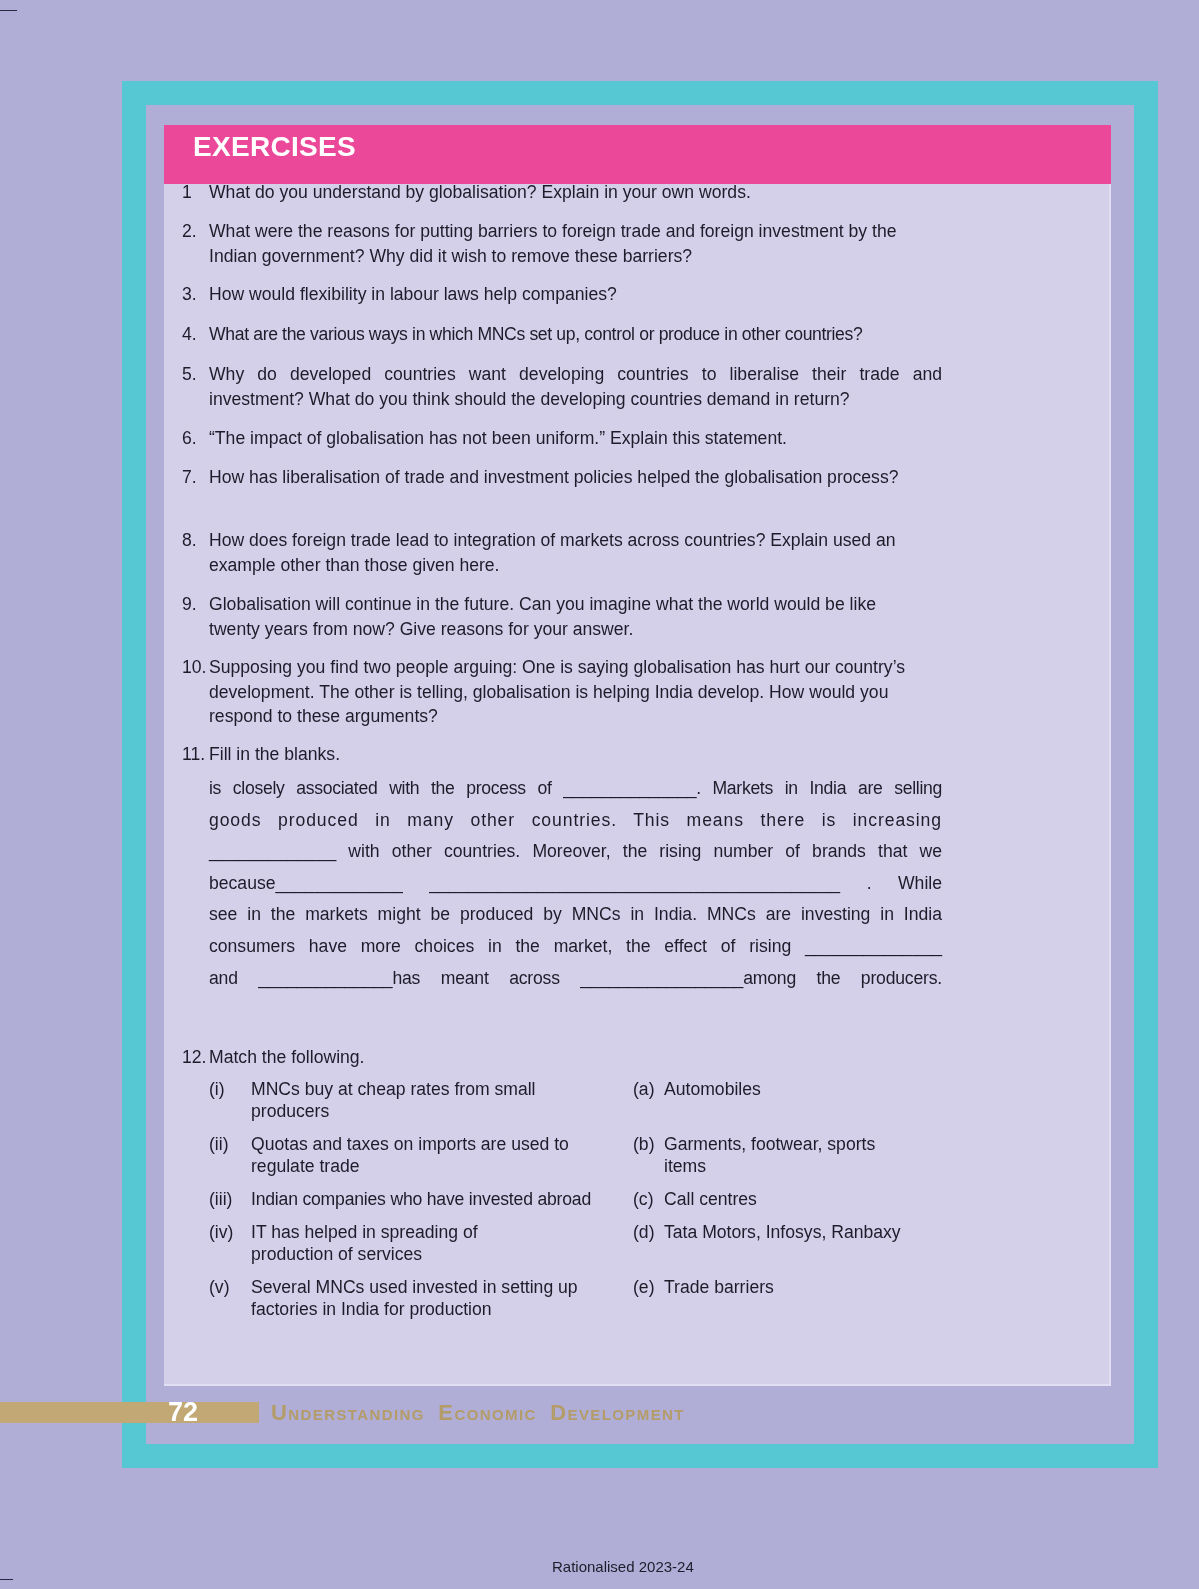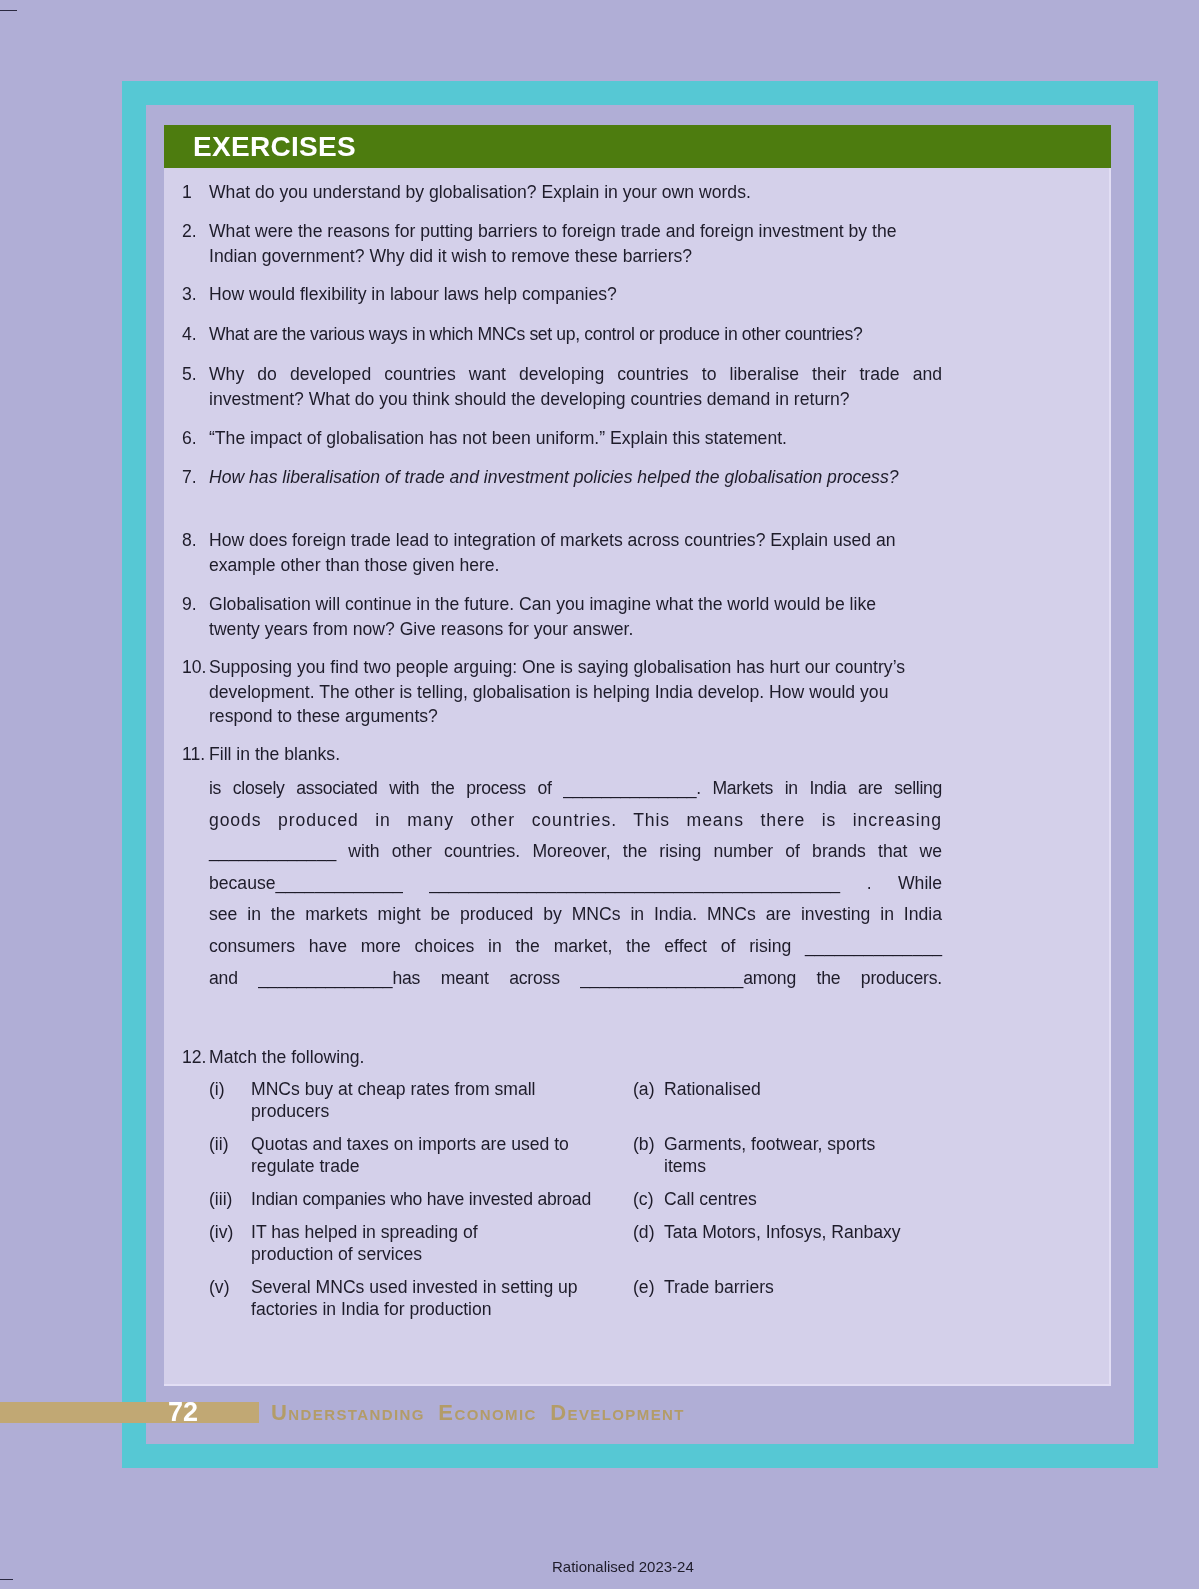--- a/index.html
+++ b/index.html
@@ -17,22 +17,22 @@
   .frame-inner {
     position: absolute; left: 146px; top: 105px; width: 988px; height: 1339px;
     background: #b0aed6;
   }
   .panel {
     position: absolute; left: 164px; top: 125px; width: 947px; height: 1261px;
     background: #d4d0ea;
     box-shadow: inset -2px -2px 0 #e2def4;
   }
   .heading-band {
-    position: absolute; left: 0; top: 0; width: 947px; height: 43px;
-    background: #4d7c0f;
+    position: absolute; left: 0; top: 0; width: 947px; height: 59px;
+    background: #ec4899;
   }
   .heading-band span {
     position: absolute; left: 29px; top: 6px;
     font-family: "Liberation Sans", sans-serif;
     font-weight: bold; font-size: 28px; color: #ffffff; letter-spacing: 0.3px;
   }
   .q {
     position: absolute; left: 18px; width: 760px;
     font-size: 17.6px; line-height: 24.5px; color: #1e1c2a;
   }
@@ -104,21 +104,21 @@
   <div class="q" style="top:237px;">
     <span class="num">5.</span>
     <span class="txt" style="text-align:justify;">Why do developed countries want developing countries to liberalise their trade and investment?  What do you think should the developing countries demand in return?</span>
   </div>
   <div class="q" style="top:301px;">
     <span class="num">6.</span>
     <span class="txt">“The impact of globalisation has not been uniform.” Explain this statement.</span>
   </div>
   <div class="q" style="top:340px;">
     <span class="num">7.</span>
-    <span class="txt" style="width:700px;font-style:italic;">How has liberalisation of trade and investment policies helped the globalisation process?</span>
+    <span class="txt" style="width:700px;">How has liberalisation of trade and investment policies helped the globalisation process?</span>
   </div>
   <div class="q" style="top:403px;">
     <span class="num">8.</span>
     <span class="txt" style="width:710px;">How does foreign trade lead to integration of markets across countries? Explain used an example other than those given here.</span>
   </div>
   <div class="q" style="top:467px;">
     <span class="num">9.</span>
     <span class="txt" style="width:715px;">Globalisation will continue in the future. Can you imagine what the world would be like twenty years from now? Give reasons for your answer.</span>
   </div>
   <div class="q" style="top:530px;">
@@ -145,21 +145,21 @@
     <span class="txt">Match the following.</span>
   </div>
 
   <div class="match-row" style="top:953px;">
     <div class="match-left">
       <span class="lbl">(i)</span>
       <span class="t" style="width:330px;">MNCs buy at cheap rates from small producers</span>
     </div>
     <div class="match-right">
       <span class="lbl">(a)</span>
-      <span class="t">Rationalised</span>
+      <span class="t">Automobiles</span>
     </div>
   </div>
   <div class="match-row" style="top:1008px;">
     <div class="match-left">
       <span class="lbl">(ii)</span>
       <span class="t" style="width:370px;">Quotas and taxes on imports are used to regulate trade</span>
     </div>
     <div class="match-right">
       <span class="lbl">(b)</span>
       <span class="t" style="width:250px;">Garments, footwear, sports items</span>

